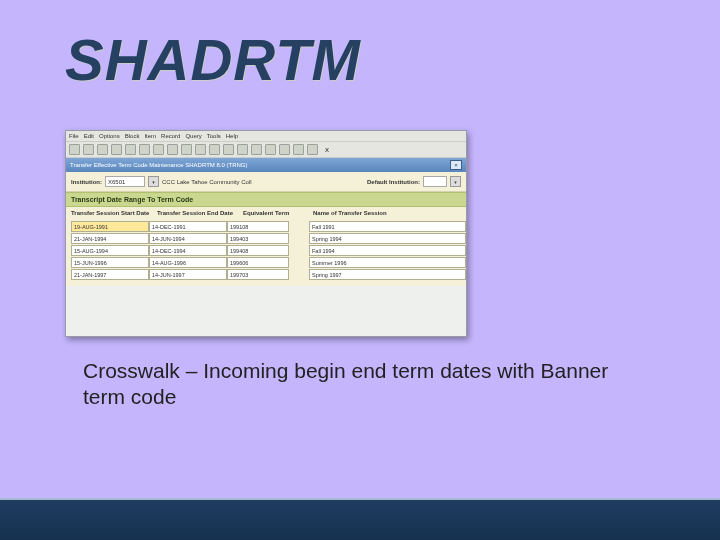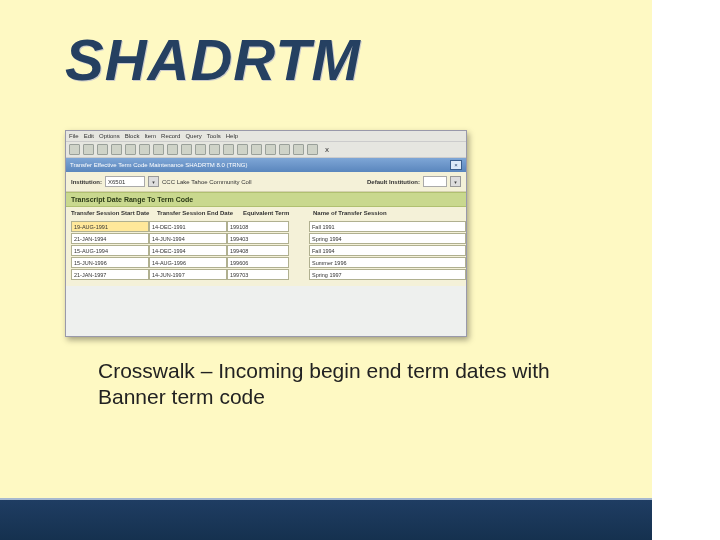--- a/index.html
+++ b/index.html
@@ -1,16 +1,16 @@
 <!DOCTYPE html>
 <html><head>
 <meta charset="utf-8">
 <style>
   html,body{margin:0;padding:0;width:720px;height:540px;font-family:Arial,Helvetica,sans-serif;background:#fff;overflow:hidden;}
-  .slide{position:relative;width:652px;height:540px;background:#fef9c3;}
+  .slide{position:relative;width:720px;height:540px;background:#c4b5fd;}
   .title{position:absolute;left:65px;top:26px;font-family:"Arial Black",Arial,sans-serif;font-style:italic;font-weight:900;font-size:58px;letter-spacing:1px;color:#254061;text-shadow:1px 1px 0 #ccc;}
   .shot{position:absolute;left:65px;top:130px;width:400px;height:205px;background:#eef0ee;border:1px solid #99a;box-shadow:2px 3px 6px rgba(0,0,0,.35);font-size:6px;color:#333;overflow:hidden;}
   .menubar{background:#e6e6e0;padding:2px 3px;border-bottom:1px solid #ccc;display:flex;gap:5px;}
   .menubar span{cursor:default;}
   .toolbar{background:#e6e6e0;padding:2px 3px;border-bottom:1px solid #ccc;display:flex;gap:3px;align-items:center;}
   .tbtn{width:9px;height:9px;background:#cfd3c8;border:1px solid #9aa09a;border-radius:1px;}
   .tx{margin-left:4px;font-weight:bold;color:#555;}
   .winbar{background:linear-gradient(#7ea6d6,#5a86bd);color:#fff;padding:2px 4px;font-size:6px;display:flex;align-items:center;justify-content:space-between;}
   .inst{background:#f4f1d8;padding:4px 5px;display:flex;align-items:center;gap:3px;border-bottom:1px solid #d5d2b0;}
   .lbl{font-weight:bold;}
@@ -19,21 +19,21 @@
   .dd{width:9px;height:9px;background:#ddd;border:1px solid #999;display:inline-flex;align-items:center;justify-content:center;font-size:5px;color:#444;}
   .sect{background:#c9d88e;padding:3px 5px;font-weight:bold;color:#2b3a17;font-size:7px;border-top:1px solid #b0c070;border-bottom:1px solid #b0c070;}
   .thead{display:flex;background:#f4f1d8;padding:3px 0 3px 5px;gap:0;font-weight:bold;font-size:6px;color:#333;}
   .thead div{border-right:0;}
   .c1{width:86px;} .c2{width:86px;} .c3{width:70px;} .c4{flex:1;padding-right:6px;}
   .grid{background:#f4f1d8;padding:1px 0 5px 5px;}
   .grow{display:flex;gap:0;margin:1px 0;}
   .cell{background:#fff;border:1px solid #b0b090;height:9px;padding:0 2px;display:flex;align-items:center;font-size:5.5px;color:#333;}
   .cell.c1{width:72px;} .cell.c2{width:72px;} .cell.c3{width:56px;margin-right:20px;} .cell.c4{width:120px;}
   .sel .cell.c1{background:#ffe89a;}
-  .body{position:absolute;left:98px;top:358px;right:100px;font-size:21px;color:#222;line-height:1.25;}
+  .body{position:absolute;left:83px;top:358px;right:100px;font-size:21px;color:#222;line-height:1.25;}
   .body p{margin:0 0 22px 0;}
   .foot{position:absolute;left:0;right:0;bottom:0;height:40px;background:linear-gradient(#1f3d63,#15314f);}
   .foot::before{content:"";position:absolute;left:0;right:0;top:-2px;height:2px;background:#a7b9cf;}
   .wclose{width:10px;height:8px;background:#dde9f7;border:1px solid #3a5e8c;color:#2a4870;font-size:6px;display:flex;align-items:center;justify-content:center;}
 </style>
 </head>
 <body>
 
 <div class="slide">
   <div class="title">SHADRTM</div>

